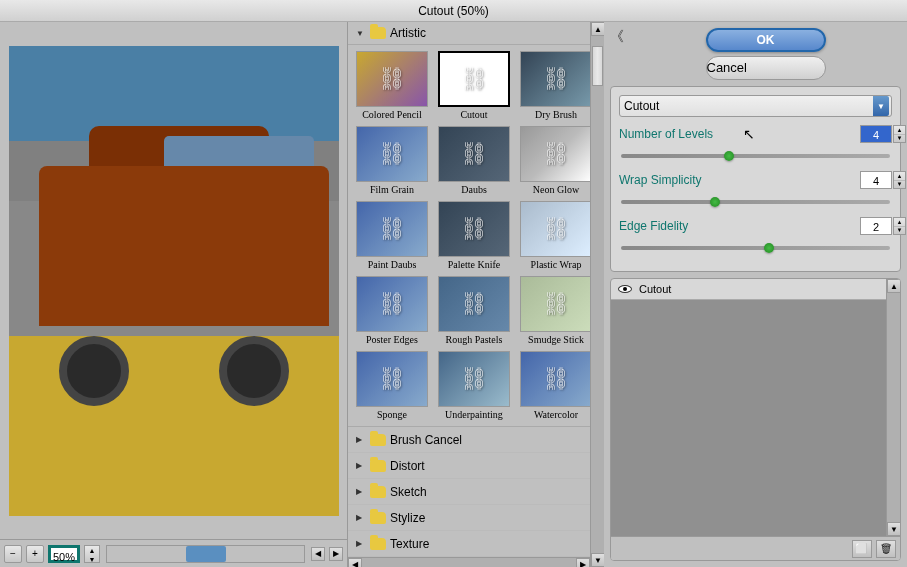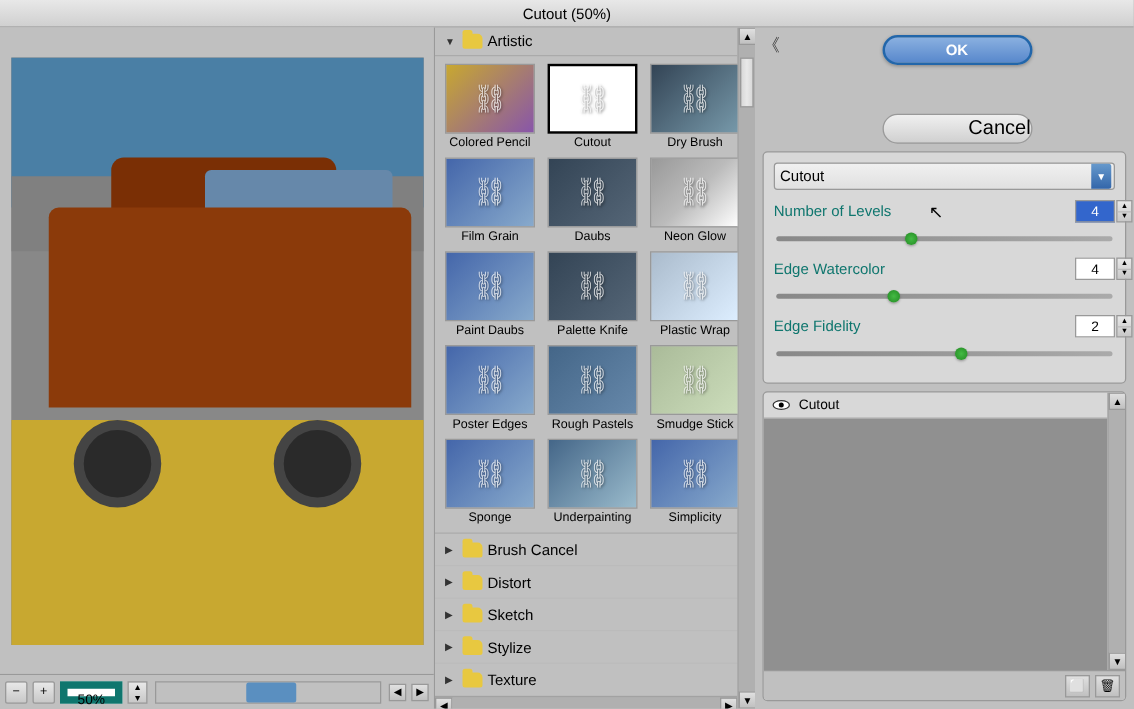--- a/index.html
+++ b/index.html
@@ -170,22 +170,22 @@
       border: 1px solid #999;
       border-radius: 2px;
       cursor: pointer;
       display: flex;
       align-items: center;
       justify-content: center;
       font-size: 10px;
     }
     .zoom-display {
       background: #fff;
-      border: 6px solid #0f766e;
-      width: 50px;
+      border: 3px solid #0f766e;
+      width: 32px;
       height: 18px;
       text-align: center;
       font-size: 11px;
       line-height: 18px;
     }
     .zoom-spinner {
       width: 16px;
       height: 18px;
       background: linear-gradient(to bottom, #e8e8e8, #c8c8c8);
       border: 1px solid #999;
@@ -278,20 +278,21 @@
       align-items: center;
       justify-content: center;
       position: relative;
       overflow: hidden;
     }
     .filter-label {
       font-size: 10px;
       text-align: center;
       margin-top: 2px;
       color: #000;
+      font-family: Liberation Serif, serif;
     }
 
     
     .thumb-colored-pencil { background: linear-gradient(135deg, #c8a830 0%, #8855aa 100%); }
     .thumb-cutout { background: linear-gradient(135deg, #4488bb 0%, #559944 50%, #cc7722 100%); }
     .thumb-dry-brush { background: linear-gradient(135deg, #334455 0%, #7799aa 100%); }
     .thumb-film-grain { background: linear-gradient(135deg, #4466aa 0%, #88aacc 100%); }
     .thumb-fresco { background: linear-gradient(135deg, #334455 0%, #556677 100%); }
     .thumb-neon-glow { background: linear-gradient(135deg, #999 0%, #bbb 50%, #fff 100%); }
     .thumb-paint-daubs { background: linear-gradient(135deg, #4466aa 0%, #88aacc 100%); }
@@ -387,25 +388,24 @@
       line-height: 20px;
       box-shadow: 0 1px 3px rgba(0,0,0,0.3);
     }
     .btn-cancel {
       width: 120px;
       height: 24px;
       background: linear-gradient(to bottom, #f0f0f0, #d0d0d0);
       border: 1px solid #999;
       border-radius: 12px;
       cursor: pointer;
-      font-size: 16px;
+      font-size: 13px;
       color: #000;
-      text-align: right;
+      text-align: left;
       line-height: 22px;
-      margin-top: 35px;
     }
 
     .settings-box {
       background: #d8d8d8;
       border: 1px solid #999;
       border-radius: 4px;
       padding: 8px;
       flex: 0 0 auto;
     }
 
@@ -773,21 +773,21 @@
           <div class="filter-item">
             <div class="filter-thumb thumb-underpainting">
               <span class="chain-icon">⛓</span>
             </div>
             <div class="filter-label">Underpainting</div>
           </div>
           <div class="filter-item">
             <div class="filter-thumb thumb-watercolor">
               <span class="chain-icon">⛓</span>
             </div>
-            <div class="filter-label">Simplicity</div>
+            <div class="filter-label">Watercolor</div>
           </div>
         </div>
       <div class="filter-categories" id="filter-categories">
       <div class="category-item">
             <span class="category-arrow">▶</span>
             <div class="folder-icon" style="display: inline-block; margin-right: 4px;"></div>
             <span>Brush Cancel</span>
           </div>
           <div class="category-item">
             <span class="category-arrow">▶</span>
@@ -854,21 +854,21 @@
           </div>
         </div>
       </div>
       <div class="slider-row">
         <div class="slider-track">
           <div class="slider-thumb" style="left:40%;"></div>
         </div>
       </div>
 
       <div class="setting-row">
-        <span class="setting-label">Edge Watercolor</span>
+        <span class="setting-label">Wrap Simplicity</span>
         <div style="position:relative;margin-left:auto;">
           <div class="setting-value">4</div>
           <div class="value-spinner">
             <span>▲</span>
             <span>▼</span>
           </div>
         </div>
       </div>
       <div class="slider-row">
         <div class="slider-track">

